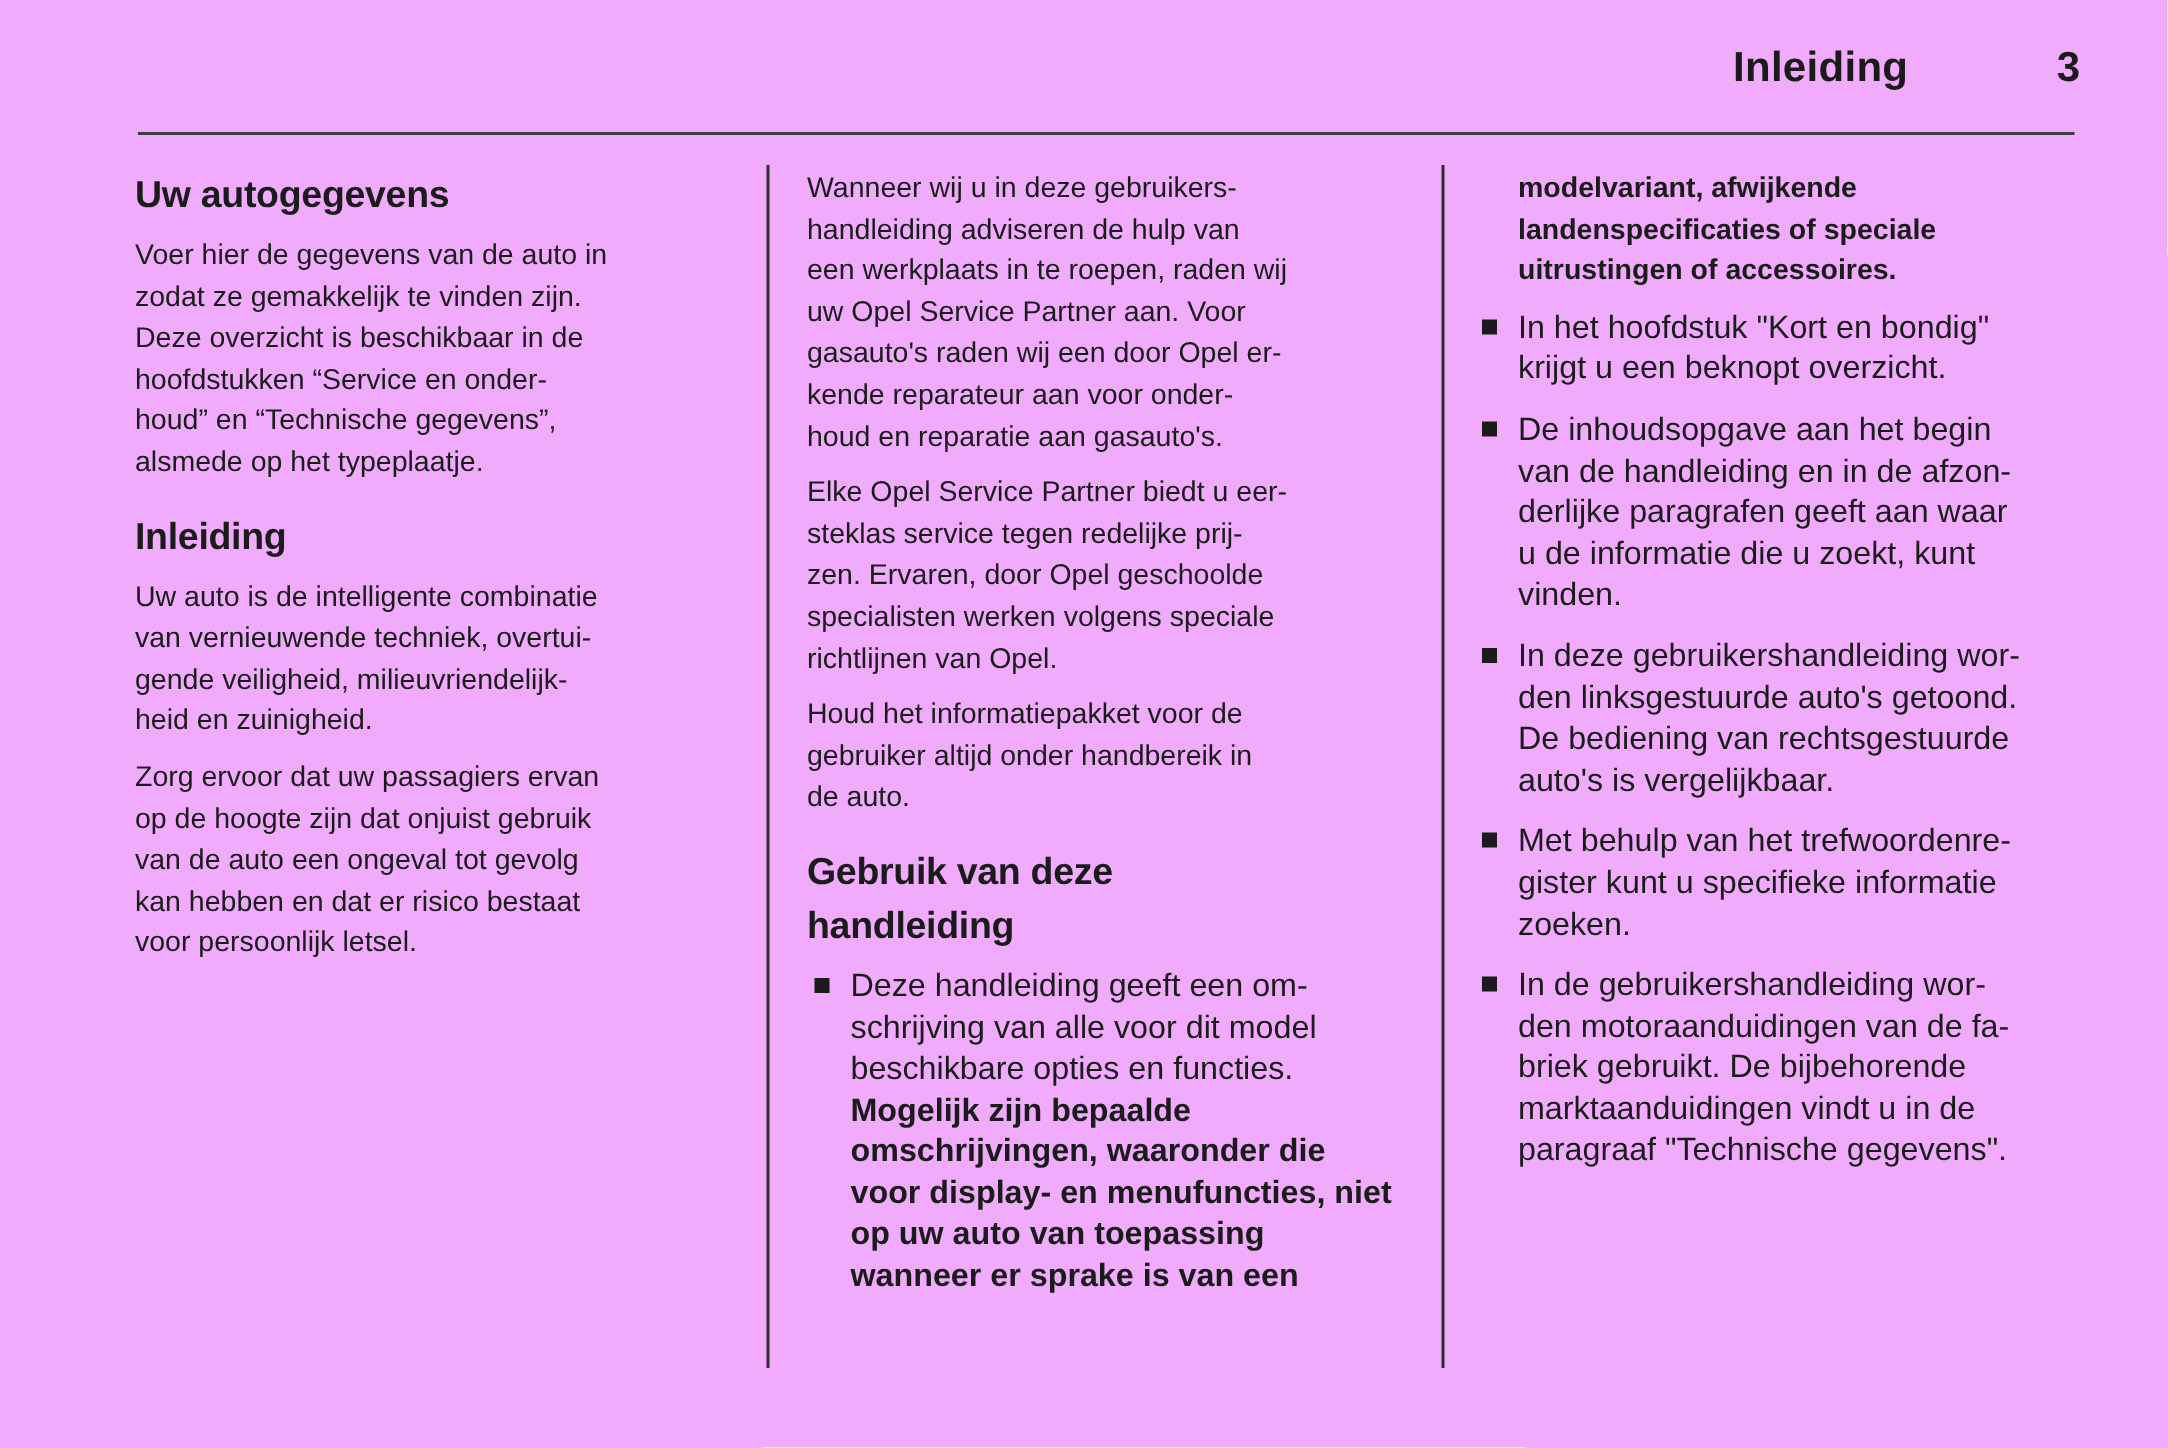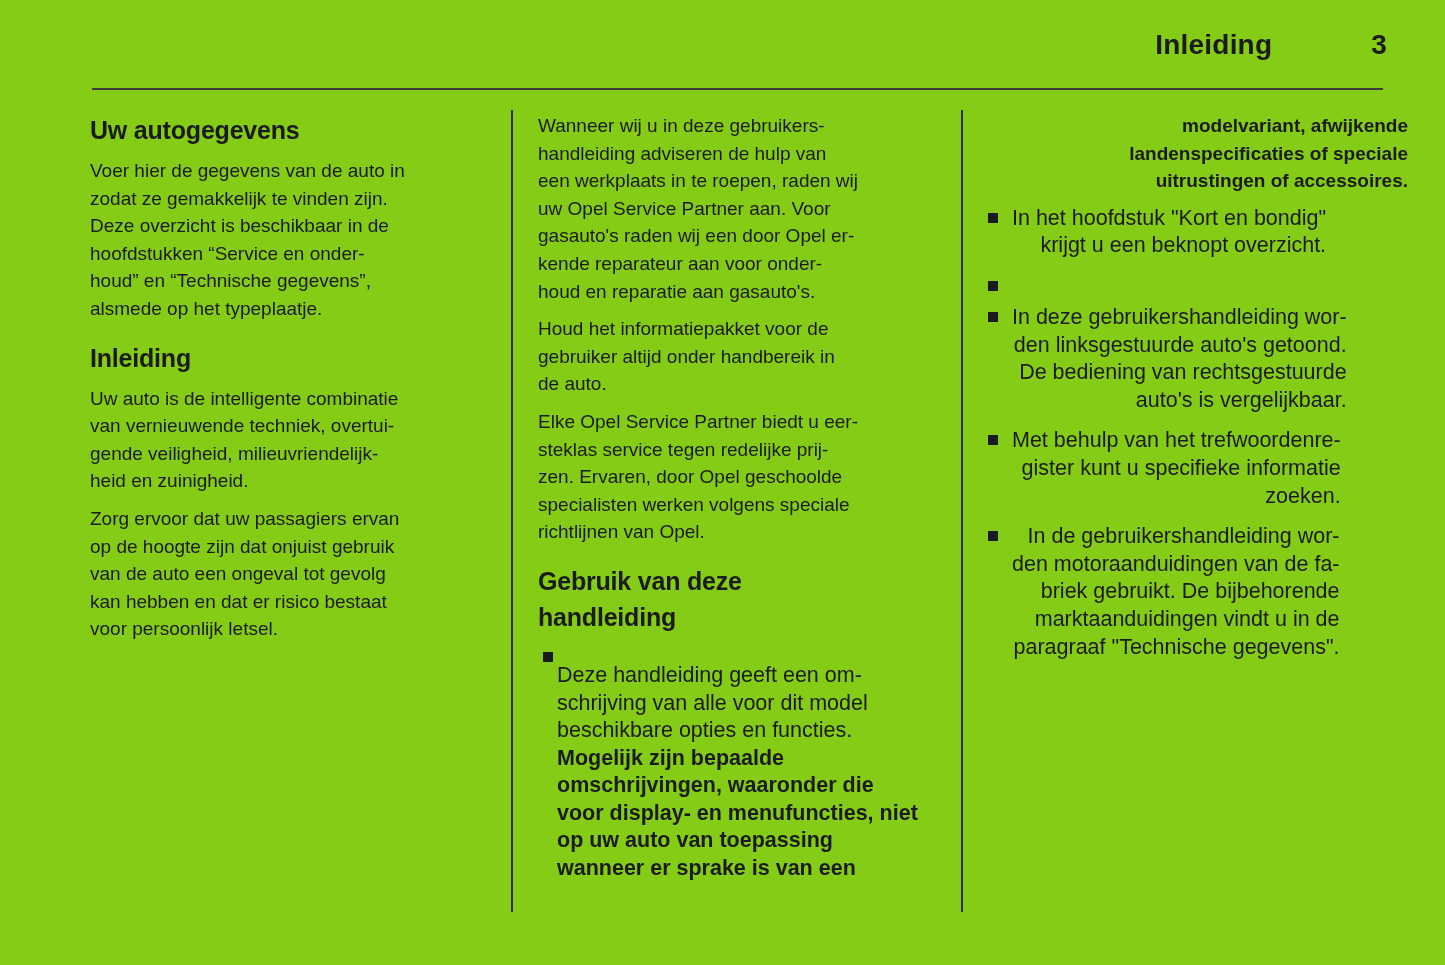--- a/index.html
+++ b/index.html
@@ -1,19 +1,19 @@
 <!DOCTYPE html>
 <html><head>
 <meta charset="utf-8">
 <style>
   html, body { margin:0; padding:0; background:#ffffff; }
   .page {
     position:relative;
     width:1445px; height:965px;
-    background:#84cc16;
+    background:#f0abfc;
     font-family:"Liberation Sans", sans-serif;
     color:#1b1b1b;
     overflow:hidden;
   }
 
   
   .header {
     position:absolute; top:29px; right:58px;
     display:flex; align-items:baseline;
     font-size:28px; font-weight:700; letter-spacing:0.2px;
@@ -29,35 +29,35 @@
   .divider {
     position:absolute; top:110px;
     width:2px; height:802px; background:#2e2e2e;
   }
   .divider-1 { left:511px; }
   .divider-2 { left:961px; }
 
   .col { position:absolute; top:112px; }
   .col-1 { left:90px;  width:402px; }
   .col-2 { left:538px; width:404px; }
-  .col-3 { left:988px; width:420px;text-align:right; }
+  .col-3 { left:988px; width:420px; }
 
   .col h2 {
     margin:0 0 9px; font-size:25px; line-height:36px;
     font-weight:700; letter-spacing:-0.2px; white-space:pre-line;
   }
   .col h2.spaced { margin-top:17px; }
 
   .col p {
     margin:0 0 10px; font-size:19px; line-height:27.6px;
     white-space:pre-line;
   }
 
   .bullet { display:flex; align-items:flex-start; margin:0 0 13px; }
-  .col-2 .bullet { padding-left:5px;flex-direction:column; }
+  .col-2 .bullet { padding-left:5px; }
   .bullet-marker {
     flex:none; width:10px; height:10px;
     background:#1b1b1b; margin-top:8px;
   }
   .bullet-text {
     margin-left:14px; font-size:21.5px; line-height:27.6px;
     white-space:pre-line;
   }
   .bold { font-weight:700; }
 
@@ -103,28 +103,28 @@
   </div>
 
   <div class="col col-2">
     <p>Wanneer wij u in deze gebruikers-
 handleiding adviseren de hulp van
 een werkplaats in te roepen, raden wij
 uw Opel Service Partner aan. Voor
 gasauto's raden wij een door Opel er-
 kende reparateur aan voor onder-
 houd en reparatie aan gasauto's.</p>
-    <p>Houd het informatiepakket voor de
-gebruiker altijd onder handbereik in
-de auto.</p>
     <p>Elke Opel Service Partner biedt u eer-
 steklas service tegen redelijke prij-
 zen. Ervaren, door Opel geschoolde
 specialisten werken volgens speciale
 richtlijnen van Opel.</p>
+    <p>Houd het informatiepakket voor de
+gebruiker altijd onder handbereik in
+de auto.</p>
     <h2 class="spaced">Gebruik van deze
 handleiding</h2>
     <div class="bullet">
       <span class="bullet-marker"></span>
       <span class="bullet-text"><span>Deze handleiding geeft een om-
 schrijving van alle voor dit model
 beschikbare opties en functies.</span><span class="bold">
 Mogelijk zijn bepaalde
 omschrijvingen, waaronder die
 voor display- en menufuncties, niet
@@ -137,20 +137,25 @@
     <p class="continuation">modelvariant, afwijkende
 landenspecificaties of speciale
 uitrustingen of accessoires.</p>
     <div class="bullet">
       <span class="bullet-marker"></span>
       <span class="bullet-text">In het hoofdstuk "Kort en bondig"
 krijgt u een beknopt overzicht.</span>
     </div>
     <div class="bullet">
       <span class="bullet-marker"></span>
+      <span class="bullet-text">De inhoudsopgave aan het begin
+van de handleiding en in de afzon-
+derlijke paragrafen geeft aan waar
+u de informatie die u zoekt, kunt
+vinden.</span>
     </div>
     <div class="bullet">
       <span class="bullet-marker"></span>
       <span class="bullet-text">In deze gebruikershandleiding wor-
 den linksgestuurde auto's getoond.
 De bediening van rechtsgestuurde
 auto's is vergelijkbaar.</span>
     </div>
     <div class="bullet">
       <span class="bullet-marker"></span>

